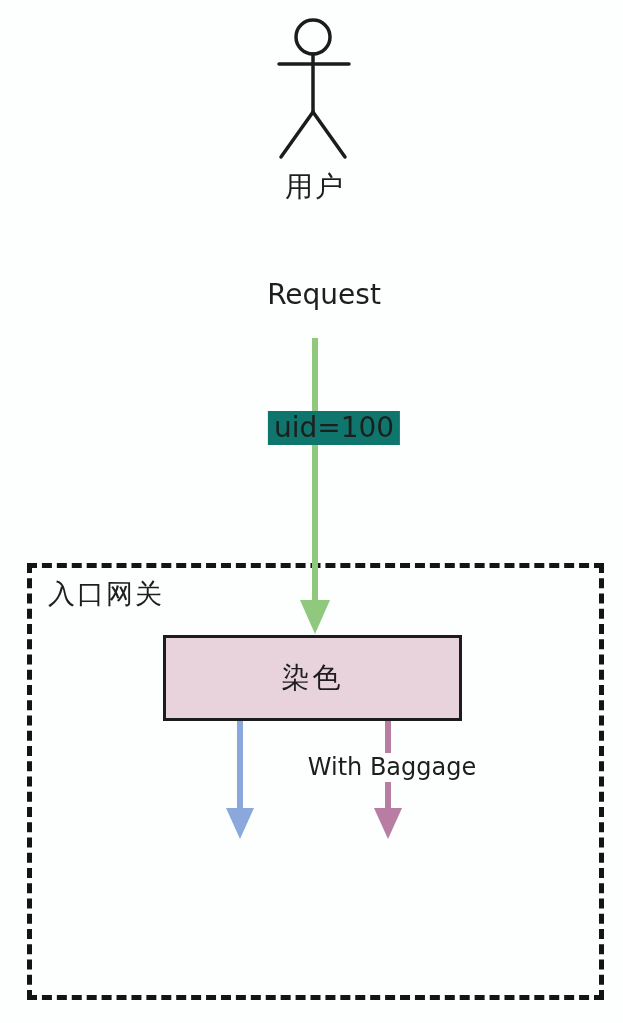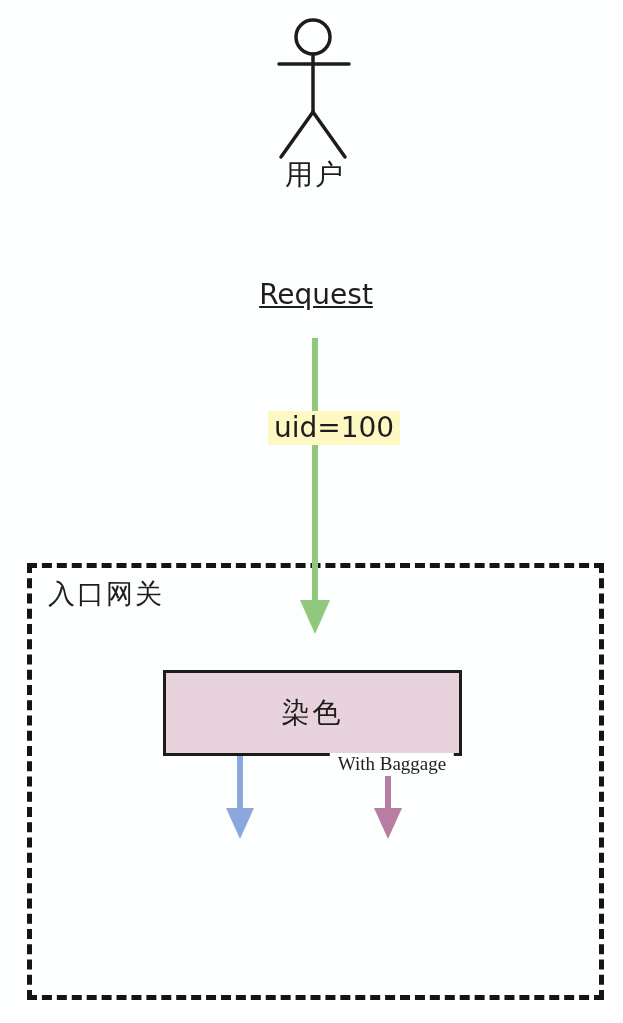--- a/index.html
+++ b/index.html
@@ -46,36 +46,36 @@
     background: #e8d3dd;
     border: 3px solid #1c1c1c;
     box-sizing: border-box;
     display: flex;
     align-items: center;
     justify-content: center;
     font-size: 28px;
     letter-spacing: 3px;
     z-index: 3;
   }
-  .node-dye   { left: 163px; top: 635px; width: 299px; height: 86px; margin-top: 35px; }
+  .node-dye   { left: 163px; top: 635px; width: 299px; height: 86px; }
   .node-route { left: 167px; top: 840px; width: 300px; height: 72px; }
 
   
   .float-label {
     position: absolute;
     transform: translateX(-50%);
     font-size: 28px;
     white-space: nowrap;
     z-index: 4;
     line-height: 1.2;
   }
-  .actor-label   { left: 315px; top: 158px; letter-spacing: 2px; font-weight: 500; }
-  .request-label { left: 316px; top: 278px; text-decoration: underline; }
-  .uid-label     { left: 334px; top: 411px; background: #fef9c3; padding: 0 6px; }
-  .baggage-label { left: 392px; top: 753px; background: #fdfefe; padding: 0 8px; font-size: 19px; font-family: Liberation Serif, serif; }
+  .actor-label   { left: 315px; top: 170px; letter-spacing: 2px; font-weight: 500; }
+  .request-label { left: 324px; top: 278px; }
+  .uid-label     { left: 334px; top: 411px; background: #0f766e; padding: 0 6px; }
+  .baggage-label { left: 392px; top: 753px; background: #fdfefe; padding: 0 8px; font-size: 24px; }
 </style>
 </head>
 <body>
 
 <div class="canvas">
 
   <div class="gateway-box">
     <div class="gateway-label">入口网关</div>
   </div>
 

